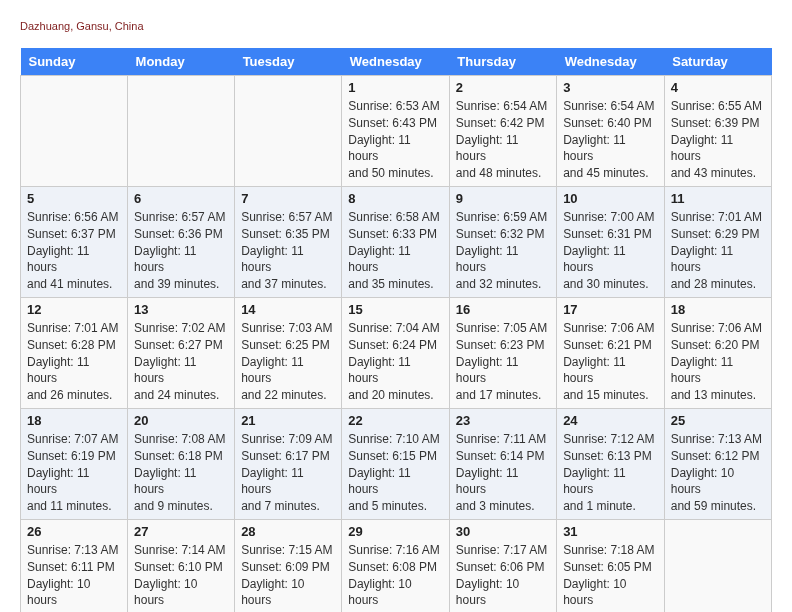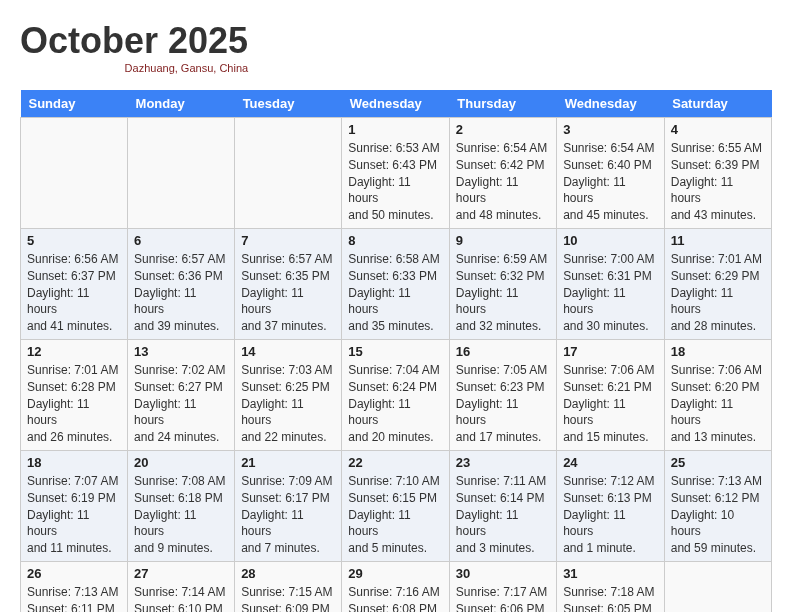--- a/index.html
+++ b/index.html
@@ -86,21 +86,20 @@
     }
     td.empty {
       background: #f0f0f0;
     }
   </style>
 </head>
 <body>
 
 <div class="header">
   <div class="title-block">
-    <div class="month-title">October 2025</div>
     <div class="subtitle">Dazhuang, Gansu, China</div>
   </div>
 </div>
 
 <table>
   <thead>
     <tr>
     <th>Sunday</th>
         <th>Monday</th>
         <th>Tuesday</th>

